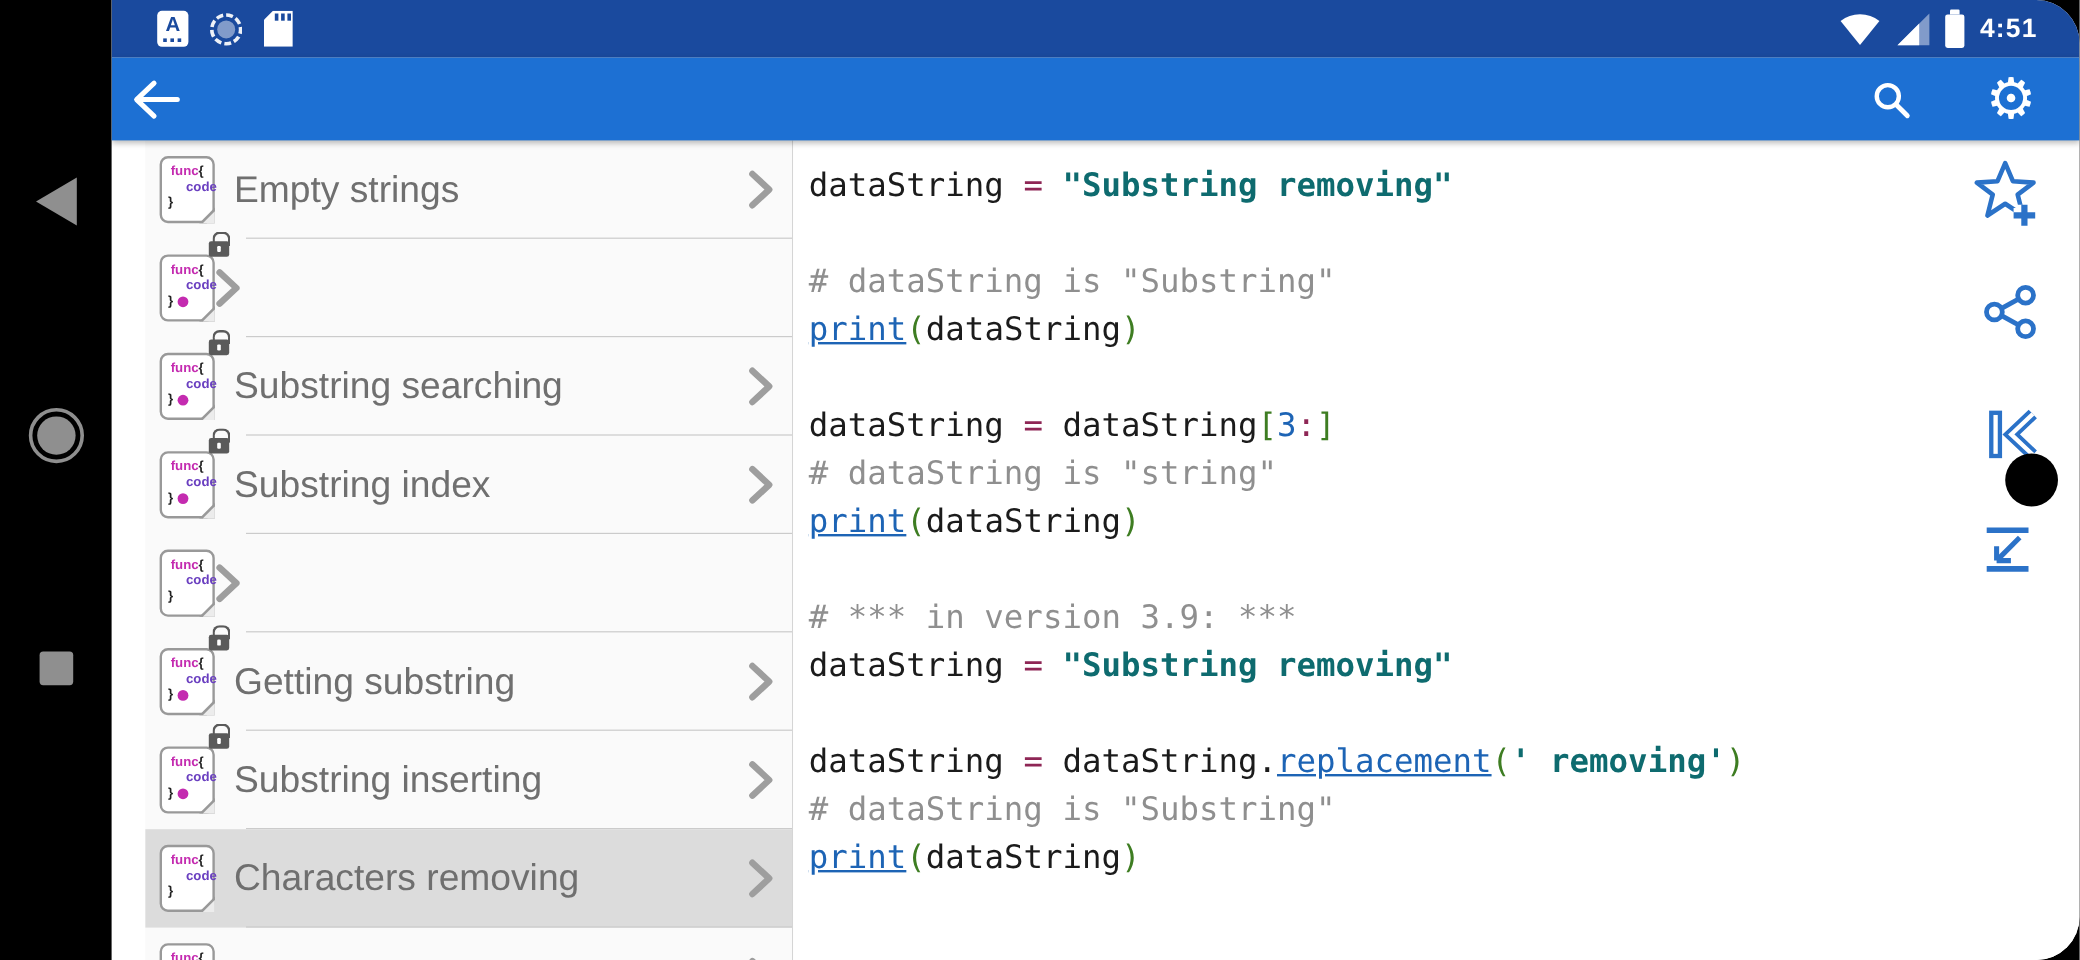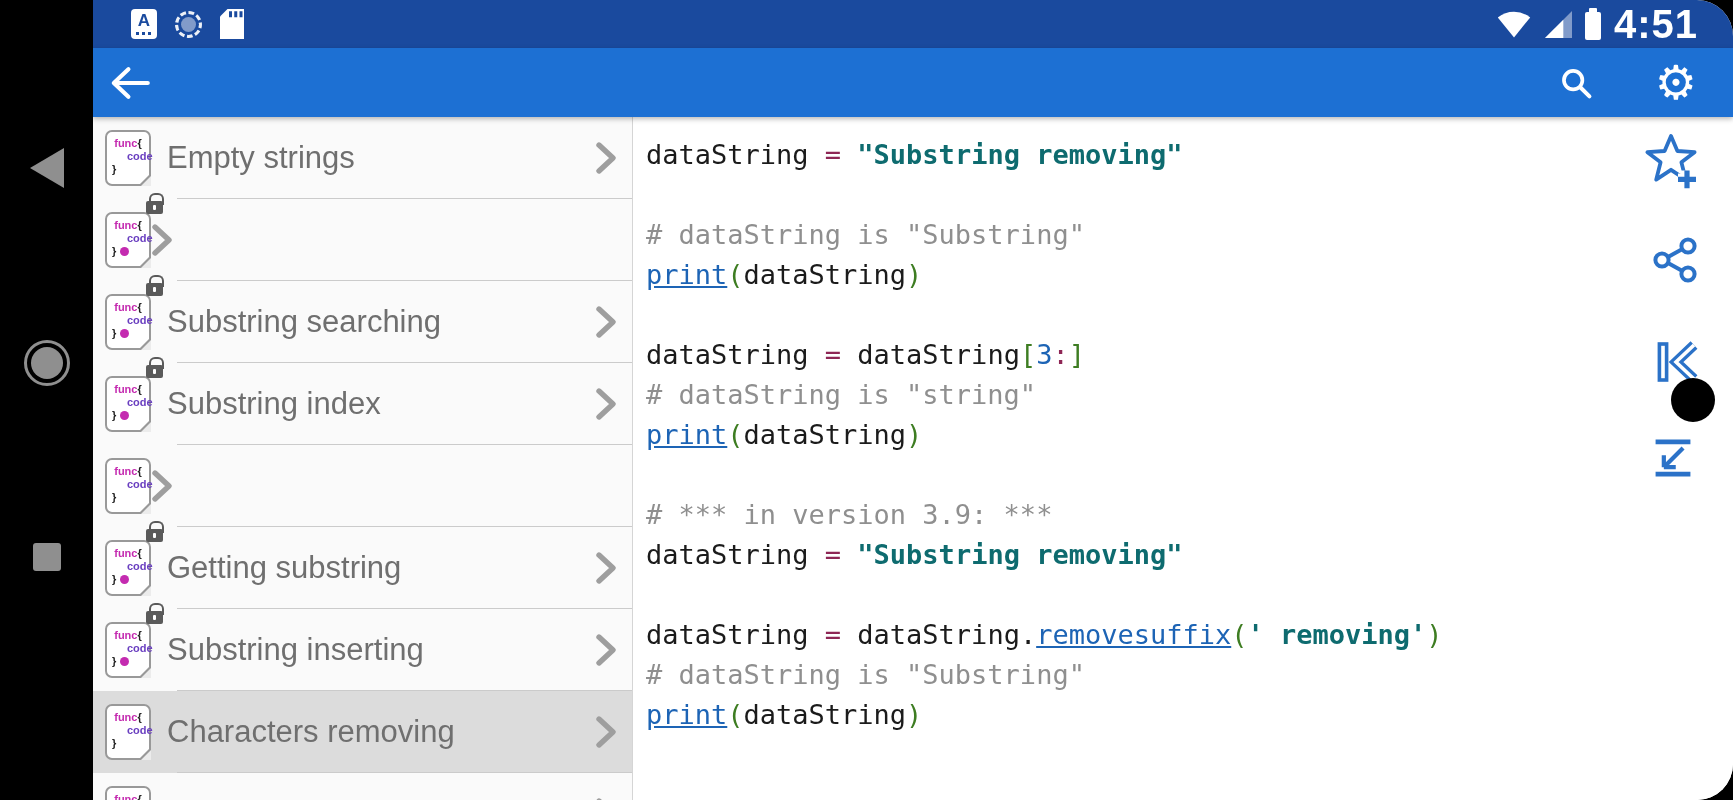--- a/index.html
+++ b/index.html
@@ -31,31 +31,31 @@
   .sb-left{display:flex;align-items:center;gap:18px;}
   .sb-right{display:flex;align-items:center;gap:13px;margin-left:auto;}
   .a-badge{width:26px;height:30px;background:#fff;border-radius:4px;color:var(--status-bar-bg);
            font-weight:bold;font-size:17px;text-align:center;line-height:24px;position:relative;}
   .a-badge i{position:absolute;left:5px;bottom:4px;width:3px;height:3px;background:var(--status-bar-bg);
              box-shadow:6px 0 0 var(--status-bar-bg),12px 0 0 var(--status-bar-bg);}
   .spinner{width:27px;height:27px;border:3px dashed rgba(255,255,255,.92);border-radius:50%;position:relative;}
   .spinner i{position:absolute;left:3px;top:3px;width:15px;height:15px;border-radius:50%;background:rgba(255,255,255,.45);}
   .battery{width:16px;height:28px;background:#fff;border-radius:2px;position:relative;margin-top:3px;}
   .battery i{position:absolute;top:-4px;left:4px;width:8px;height:4px;background:#fff;border-radius:1px 1px 0 0;}
-  .sb-time{font-size:40px;font-weight:bold;letter-spacing:1px;}
+  .sb-time{font-size:22px;font-weight:bold;letter-spacing:1px;}
 
   
   .app-bar{height:69px;background:var(--app-bar-bg);display:flex;align-items:center;color:#fff;
            padding:0 36px 0 16px;flex:none;box-shadow:0 2px 5px rgba(0,0,0,.28);position:relative;z-index:3;}
   .ab-title{margin-left:54px;font-size:28px;font-weight:bold;}
   .ab-actions{margin-left:auto;display:flex;align-items:center;gap:62px;}
   .gear-glyph{font-size:47px;line-height:47px;color:#fff;font-family:"DejaVu Sans",sans-serif;}
 
   
-  .content{flex:1;display:flex;min-height:0;}
+  .content{flex:1;display:flex;min-height:0;padding-left:28px;}
   .sidebar{width:540px;background:var(--sidebar-bg);border-right:1px solid #d5d5d5;overflow:hidden;flex:none;}
   .side-item{height:82px;display:flex;align-items:center;padding:0 15px 0 12px;position:relative;}
   .side-item::after{content:'';position:absolute;left:84px;right:0;bottom:0;height:1px;background:#cbcbcb;}
   .side-item.selected{background:var(--selected-item-bg);}
   .side-label{margin-left:16px;font-size:31px;color:var(--item-text);flex:1;white-space:nowrap;overflow:hidden;}
 
   
   .doc-icon{width:46px;height:56px;background:#fff;border:2px solid #999;border-radius:7px;position:relative;
             font-weight:bold;font-size:11px;line-height:13px;padding-top:5px;text-align:center;flex:none;}
   .di-func{color:var(--icon-magenta);}
@@ -288,21 +288,21 @@
         <div class="code-line"><span class="tk-cm"># dataString is "Substring"</span></div>
         <div class="code-line"><span class="tk-fn">print</span><span class="tk-br">(</span><span class="tk-pl">dataString</span><span class="tk-br">)</span></div>
         <div class="code-line"></div>
         <div class="code-line"><span class="tk-pl">dataString </span><span class="tk-op">=</span><span class="tk-pl"> dataString</span><span class="tk-br">[</span><span class="tk-num">3</span><span class="tk-op">:</span><span class="tk-br">]</span></div>
         <div class="code-line"><span class="tk-cm"># dataString is "string"</span></div>
         <div class="code-line"><span class="tk-fn">print</span><span class="tk-br">(</span><span class="tk-pl">dataString</span><span class="tk-br">)</span></div>
         <div class="code-line"></div>
         <div class="code-line"><span class="tk-cm"># *** in version 3.9: ***</span></div>
         <div class="code-line"><span class="tk-pl">dataString </span><span class="tk-op">=</span><span class="tk-pl"> </span><span class="tk-str">"Substring removing"</span></div>
         <div class="code-line"></div>
-        <div class="code-line"><span class="tk-pl">dataString </span><span class="tk-op">=</span><span class="tk-pl"> dataString.</span><span class="tk-fn">removesuffix</span><span class="tk-br">(</span><span class="tk-str">' removing'</span><span class="tk-br">)</span></div>
+        <div class="code-line"><span class="tk-pl">dataString </span><span class="tk-op">=</span><span class="tk-pl"> dataString.</span><span class="tk-fn">replacement</span><span class="tk-br">(</span><span class="tk-str">' removing'</span><span class="tk-br">)</span></div>
         <div class="code-line"><span class="tk-cm"># dataString is "Substring"</span></div>
         <div class="code-line"><span class="tk-fn">print</span><span class="tk-br">(</span><span class="tk-pl">dataString</span><span class="tk-br">)</span></div>
       </div>
   </div>
 
   <div class="rail-btn" style="left:1550px;top:133px;">
     <svg width="58" height="60" viewBox="0 0 29 30">
       <polygon points="14,1.5 17.2,9 25.8,9.6 19.2,14.6 21.4,23.3 14,18.4 6.6,23.3 8.8,14.6 2.2,9.6 10.8,9" fill="none" stroke="#2b72c8" stroke-width="1.9" stroke-linejoin="round"></polygon>
       <line x1="17.5" y1="23.2" x2="26.5" y2="23.2" stroke="#fff" stroke-width="6"></line>
       <line x1="22" y1="18.8" x2="22" y2="27.6" stroke="#fff" stroke-width="6"></line>

